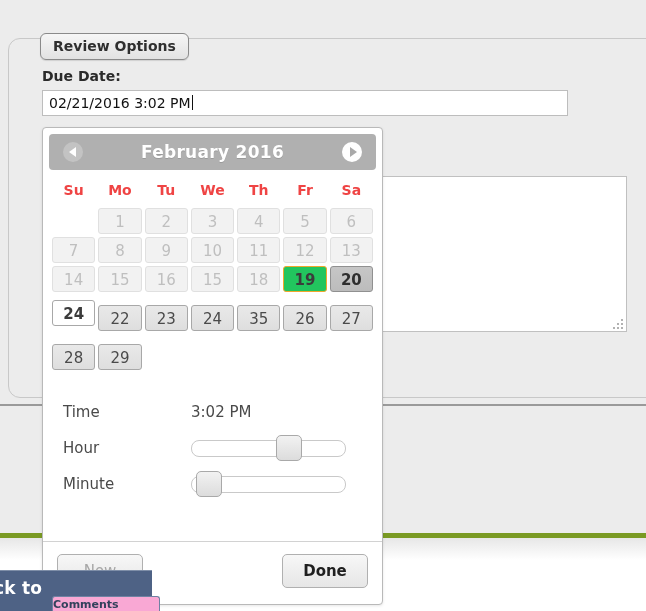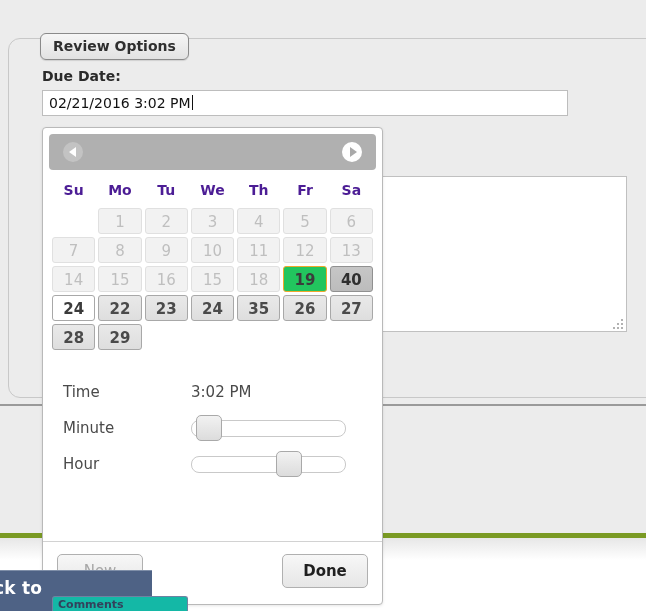--- a/index.html
+++ b/index.html
@@ -65,31 +65,30 @@
     color: #ffffff;
     font-weight: bold;
     font-size: 17px;
     letter-spacing: 0.2px;
     white-space: nowrap;
   }
   .footer-tab {
     position: absolute;
     left: 52px;
     top: 596px;
-    width: 136px;
+    width: 108px;
     height: 15px;
-    background: #14b8a6;
+    background: #f9a8d4;
     border: 1px solid #6f82a2;
     border-bottom: none;
     border-radius: 3px 3px 0 0;
     overflow: hidden;
     color: #33415c;
     font-size: 11px;
     font-weight: bold;
-    padding-left: 5px;
     line-height: 15px;
     box-sizing: border-box;
   }
 
   
   .fieldset {
     position: absolute;
     left: 8px;
     top: 38px;
     width: 700px;
@@ -234,21 +233,21 @@
   table.cal {
     width: 100%;
     border-collapse: separate;
     border-spacing: 3px 3px;
     margin-top: 4px;
     table-layout: fixed;
   }
   table.cal th {
     font-size: 14px;
     font-weight: bold;
-    color: #4c1d95;
+    color: #ef4444;
     padding: 5px 0 7px 0;
     text-align: center;
   }
   table.cal td { padding: 0; text-align: center; }
 
   .day {
     display: block;
     height: 26px;
     line-height: 26px;
     font-size: 15px;
@@ -260,21 +259,22 @@
   .day.empty { border: none; background: transparent; }
   .day.disabled {
     background: #f2f2f2;
     border-color: #e0e0e0;
     color: #bfbfbf;
   }
   .day.normal {
     background: linear-gradient(to bottom, #e9e9e9 0%, #dedede 100%);
     border-color: #a8a8a8;
     color: #4a4a4a;
-    font-weight: bold;
+    font-weight: normal;
+    margin-top: 10px;
   }
   .day.selected {
     background: #ffffff;
     border-color: #a8a8a8;
     color: #3b3b3b;
     font-weight: bold;
   }
   .day.today {
     background: #22c55e;
     border-color: #f0a72c;
@@ -377,20 +377,21 @@
     </span>
   </div>
 
   <div class="dtpicker">
     <div class="dt-inner">
 
       <div class="dt-header">
         <div class="nav-btn nav-prev">
           <span class="tri tri-left"></span>
         </div>
+        <div class="dt-title">February 2016</div>
         <div class="nav-btn nav-next">
           <span class="tri tri-right"></span>
         </div>
       </div>
 
       <table class="cal">
         <thead>
           <tr>
             <th>Su</th>
             <th>Mo</th>
@@ -461,21 +462,21 @@
               <td>
                 <span class="day disabled">15</span>
               </td>
               <td>
                 <span class="day disabled">18</span>
               </td>
               <td>
                 <span class="day today">19</span>
               </td>
               <td>
-                <span class="day highlight">40</span>
+                <span class="day highlight">20</span>
               </td>
             </tr>
             <tr>
               <td>
                 <span class="day selected">24</span>
               </td>
               <td>
                 <span class="day normal">22</span>
               </td>
               <td>
@@ -517,33 +518,33 @@
                 <span class="day empty"></span>
               </td>
             </tr>
           </tbody>
       </table>
 
       <div class="time-section">
         <div class="trow">
           <div class="tlabel">Time</div>
           <div class="tvalue">3:02 PM</div>
+        </div>
+        <div class="trow">
+          <div class="tlabel">Hour</div>
+          <div class="slider">
+            <div class="handle" id="hour-handle" style="left: 83.85px;"></div>
+          </div>
         </div>
         <div class="trow">
           <div class="tlabel">Minute</div>
           <div class="slider">
             <div class="handle" id="minute-handle" style="left: 3.87px;"></div>
           </div>
         </div>
-        <div class="trow">
-          <div class="tlabel">Hour</div>
-          <div class="slider">
-            <div class="handle" id="hour-handle" style="left: 83.85px;"></div>
-          </div>
-        </div>
       </div>
     </div>
 
     <div class="dt-footer">
       <div class="btn btn-now">Now</div>
       <div class="btn btn-done">Done</div>
     </div>
   </div>
 
   <div class="footer-bar">

